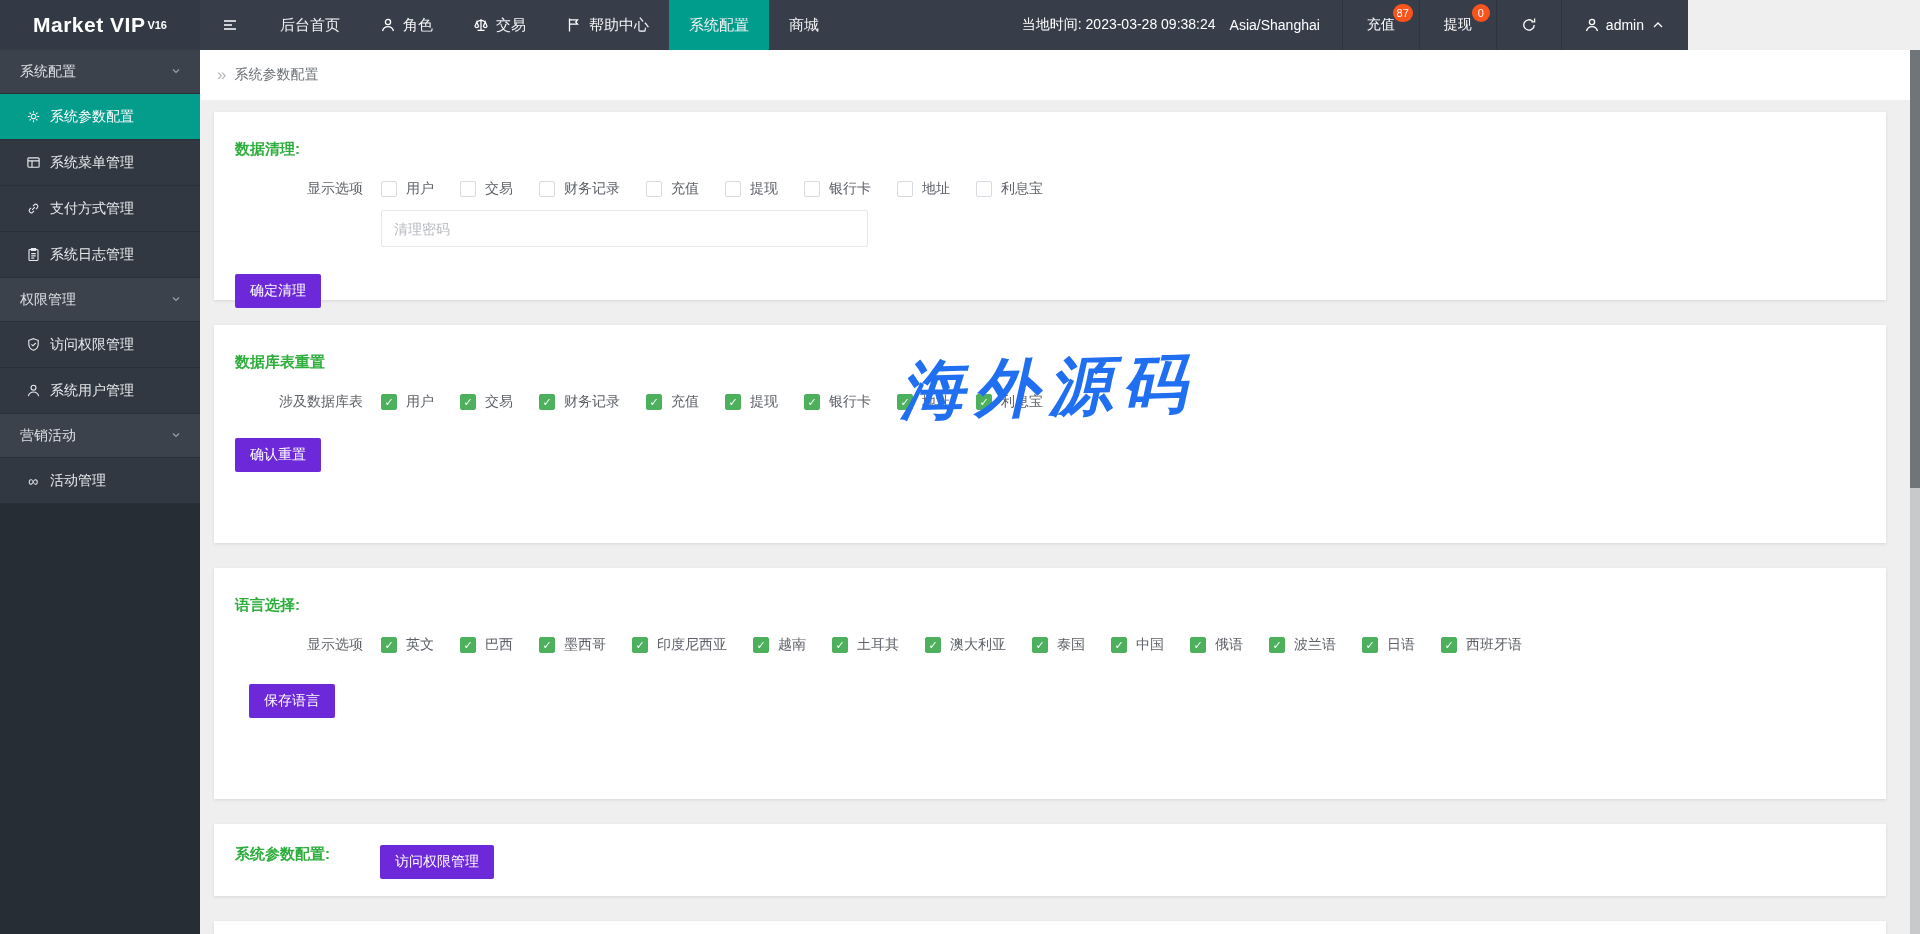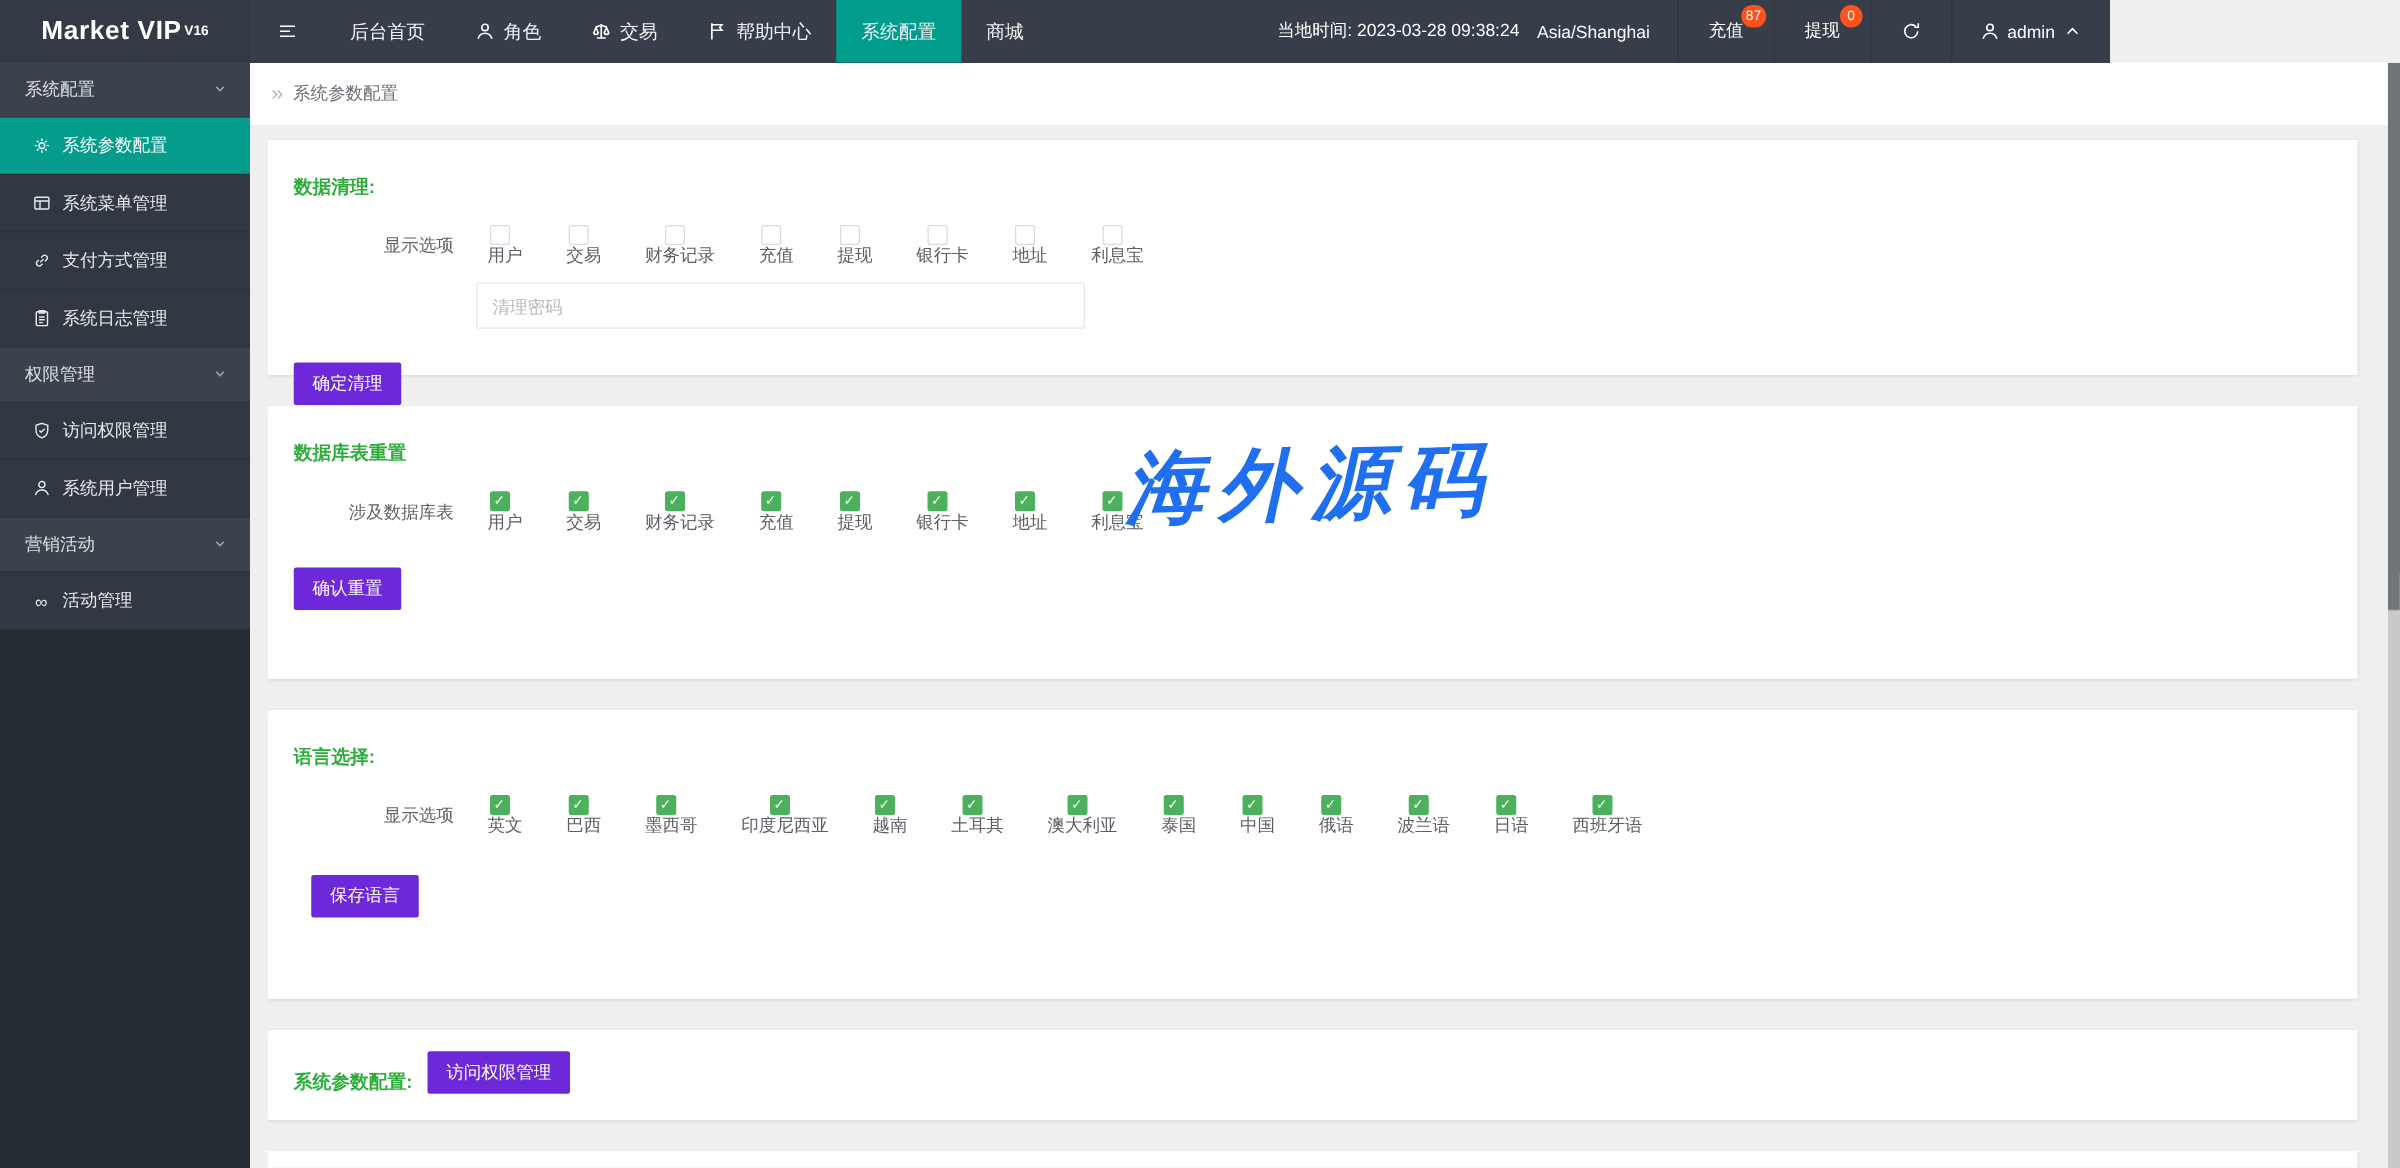--- a/index.html
+++ b/index.html
@@ -35,32 +35,32 @@
   .breadcrumb-bar { height:50px; background:#fff; display:flex; align-items:center; padding-left:17px; gap:8px; }
   .crumb-icon { color:#b3b6ba; font-size:17px; }
   .crumb-text { color:#6a6f75; font-size:14px; }
   .content { position:relative; height:834px; padding:12px 24px 0 14px; background:#efefef; overflow:hidden; }
 
   .card { background:#fff; box-shadow:0 1px 3px rgba(0,0,0,.1); margin-bottom:25px; padding:28px 20px 24px 21px; }
   .card-title { color:#2dae3c; font-size:15px; font-weight:bold; }
   .opt-row { display:flex; align-items:center; margin-top:21px; flex-wrap:nowrap; }
   .opt-label { width:128px; min-width:128px; text-align:right; margin-right:18px; color:#5f6368; font-size:14px; }
   .cb-group { display:flex; align-items:center; }
-  .cb { display:flex; align-items:center; margin-right:26px; cursor:pointer;flex-direction:column; }
+  .cb { display:flex; align-items:center; margin-right:26px; cursor:pointer; }
   .box { width:16px; height:16px; border:1px solid #d6d9de; border-radius:2px; background:#fff; display:inline-flex; align-items:center; justify-content:center; }
   .checked .box { background:#4cb05c; border-color:#4cb05c; }
   .checked .box::after { content:"\2713"; color:#fff; font-size:11px; line-height:1; }
   .cb-label { margin-left:9px; color:#5c6066; font-size:14px; }
   .pwd-input { display:block; margin:12px 0 0 146px; width:487px; height:37px; border:1px solid #e4e6ea; border-radius:2px; padding:0 12px; font-size:14px; color:#333; outline:none; }
   .pwd-input::placeholder { color:#b6babf; }
   .btn { display:inline-block; background:#6d28d9; color:#fff; border:none; border-radius:2px; font-size:14px; padding:8px 15px; cursor:pointer; font-family:inherit; }
   .btn-row { margin-top:27px; }
   .btn-indent { margin-left:14px; }
 
-  .card-inline { display:flex; align-items:flex-end; padding:21px 20px 21px 21px; }
+  .card-inline { display:flex; align-items:flex-start; padding:21px 20px 21px 21px;gap:38px; }
   .inline-title { color:#2dae3c; font-size:15px; font-weight:bold; margin-right:12px; }
   .inline-text { color:#5f6368; font-size:14px; margin-right:12px; }
   .tz-select { width:120px; height:24px; font-size:13px; color:#333; border:1px solid #767676; border-radius:2px; background:#fff; margin-right:10px; font-family:inherit; }
   .card-tz { margin-bottom:0; padding-bottom:30px; }
 
   .watermark { position:absolute; left:700px; top:244px; color:#1f6ff0; font-family:"DejaVu Serif","Liberation Serif",serif; font-style:italic; font-weight:bold; font-size:64px; letter-spacing:10px; transform:rotate(-1.5deg); pointer-events:none; z-index:30; white-space:nowrap; }
 
   
   .scrollbar { position:fixed; right:0; top:50px; bottom:0; width:10px; background:#c7c9cb; z-index:60; }
   .scroll-thumb { position:absolute; top:0; left:0; width:10px; height:438px; background:#70757a; cursor:pointer; }

